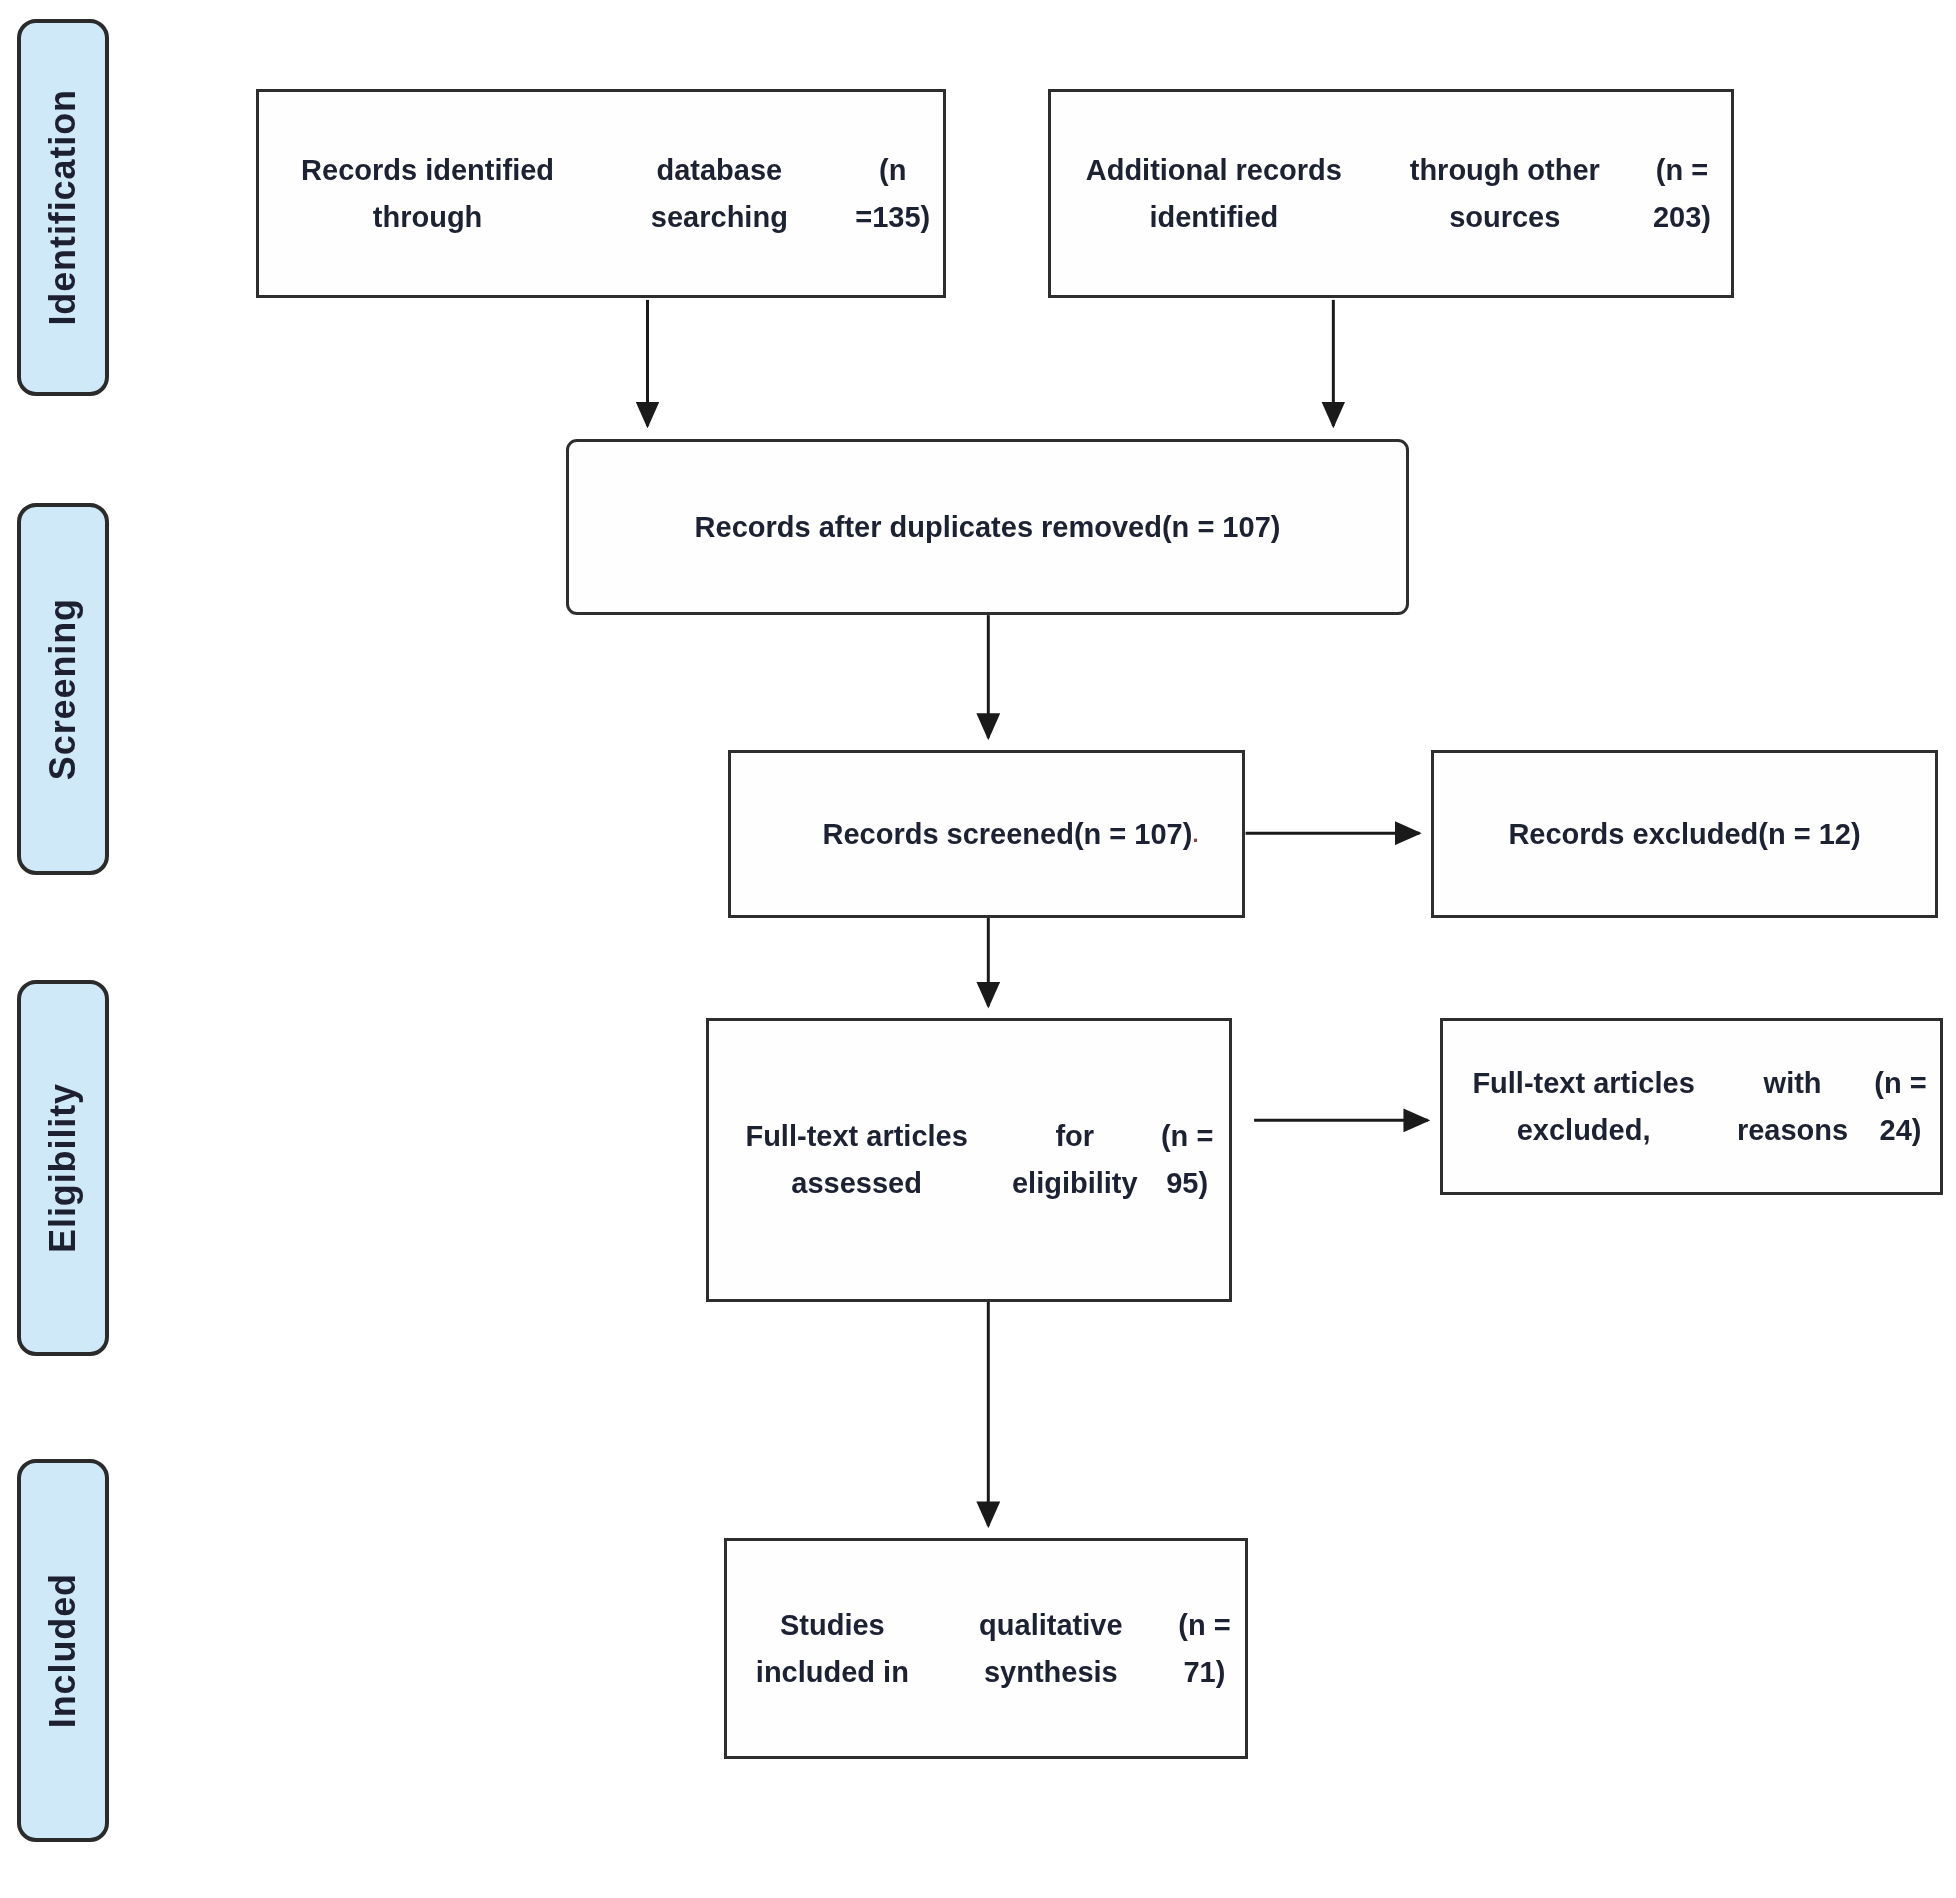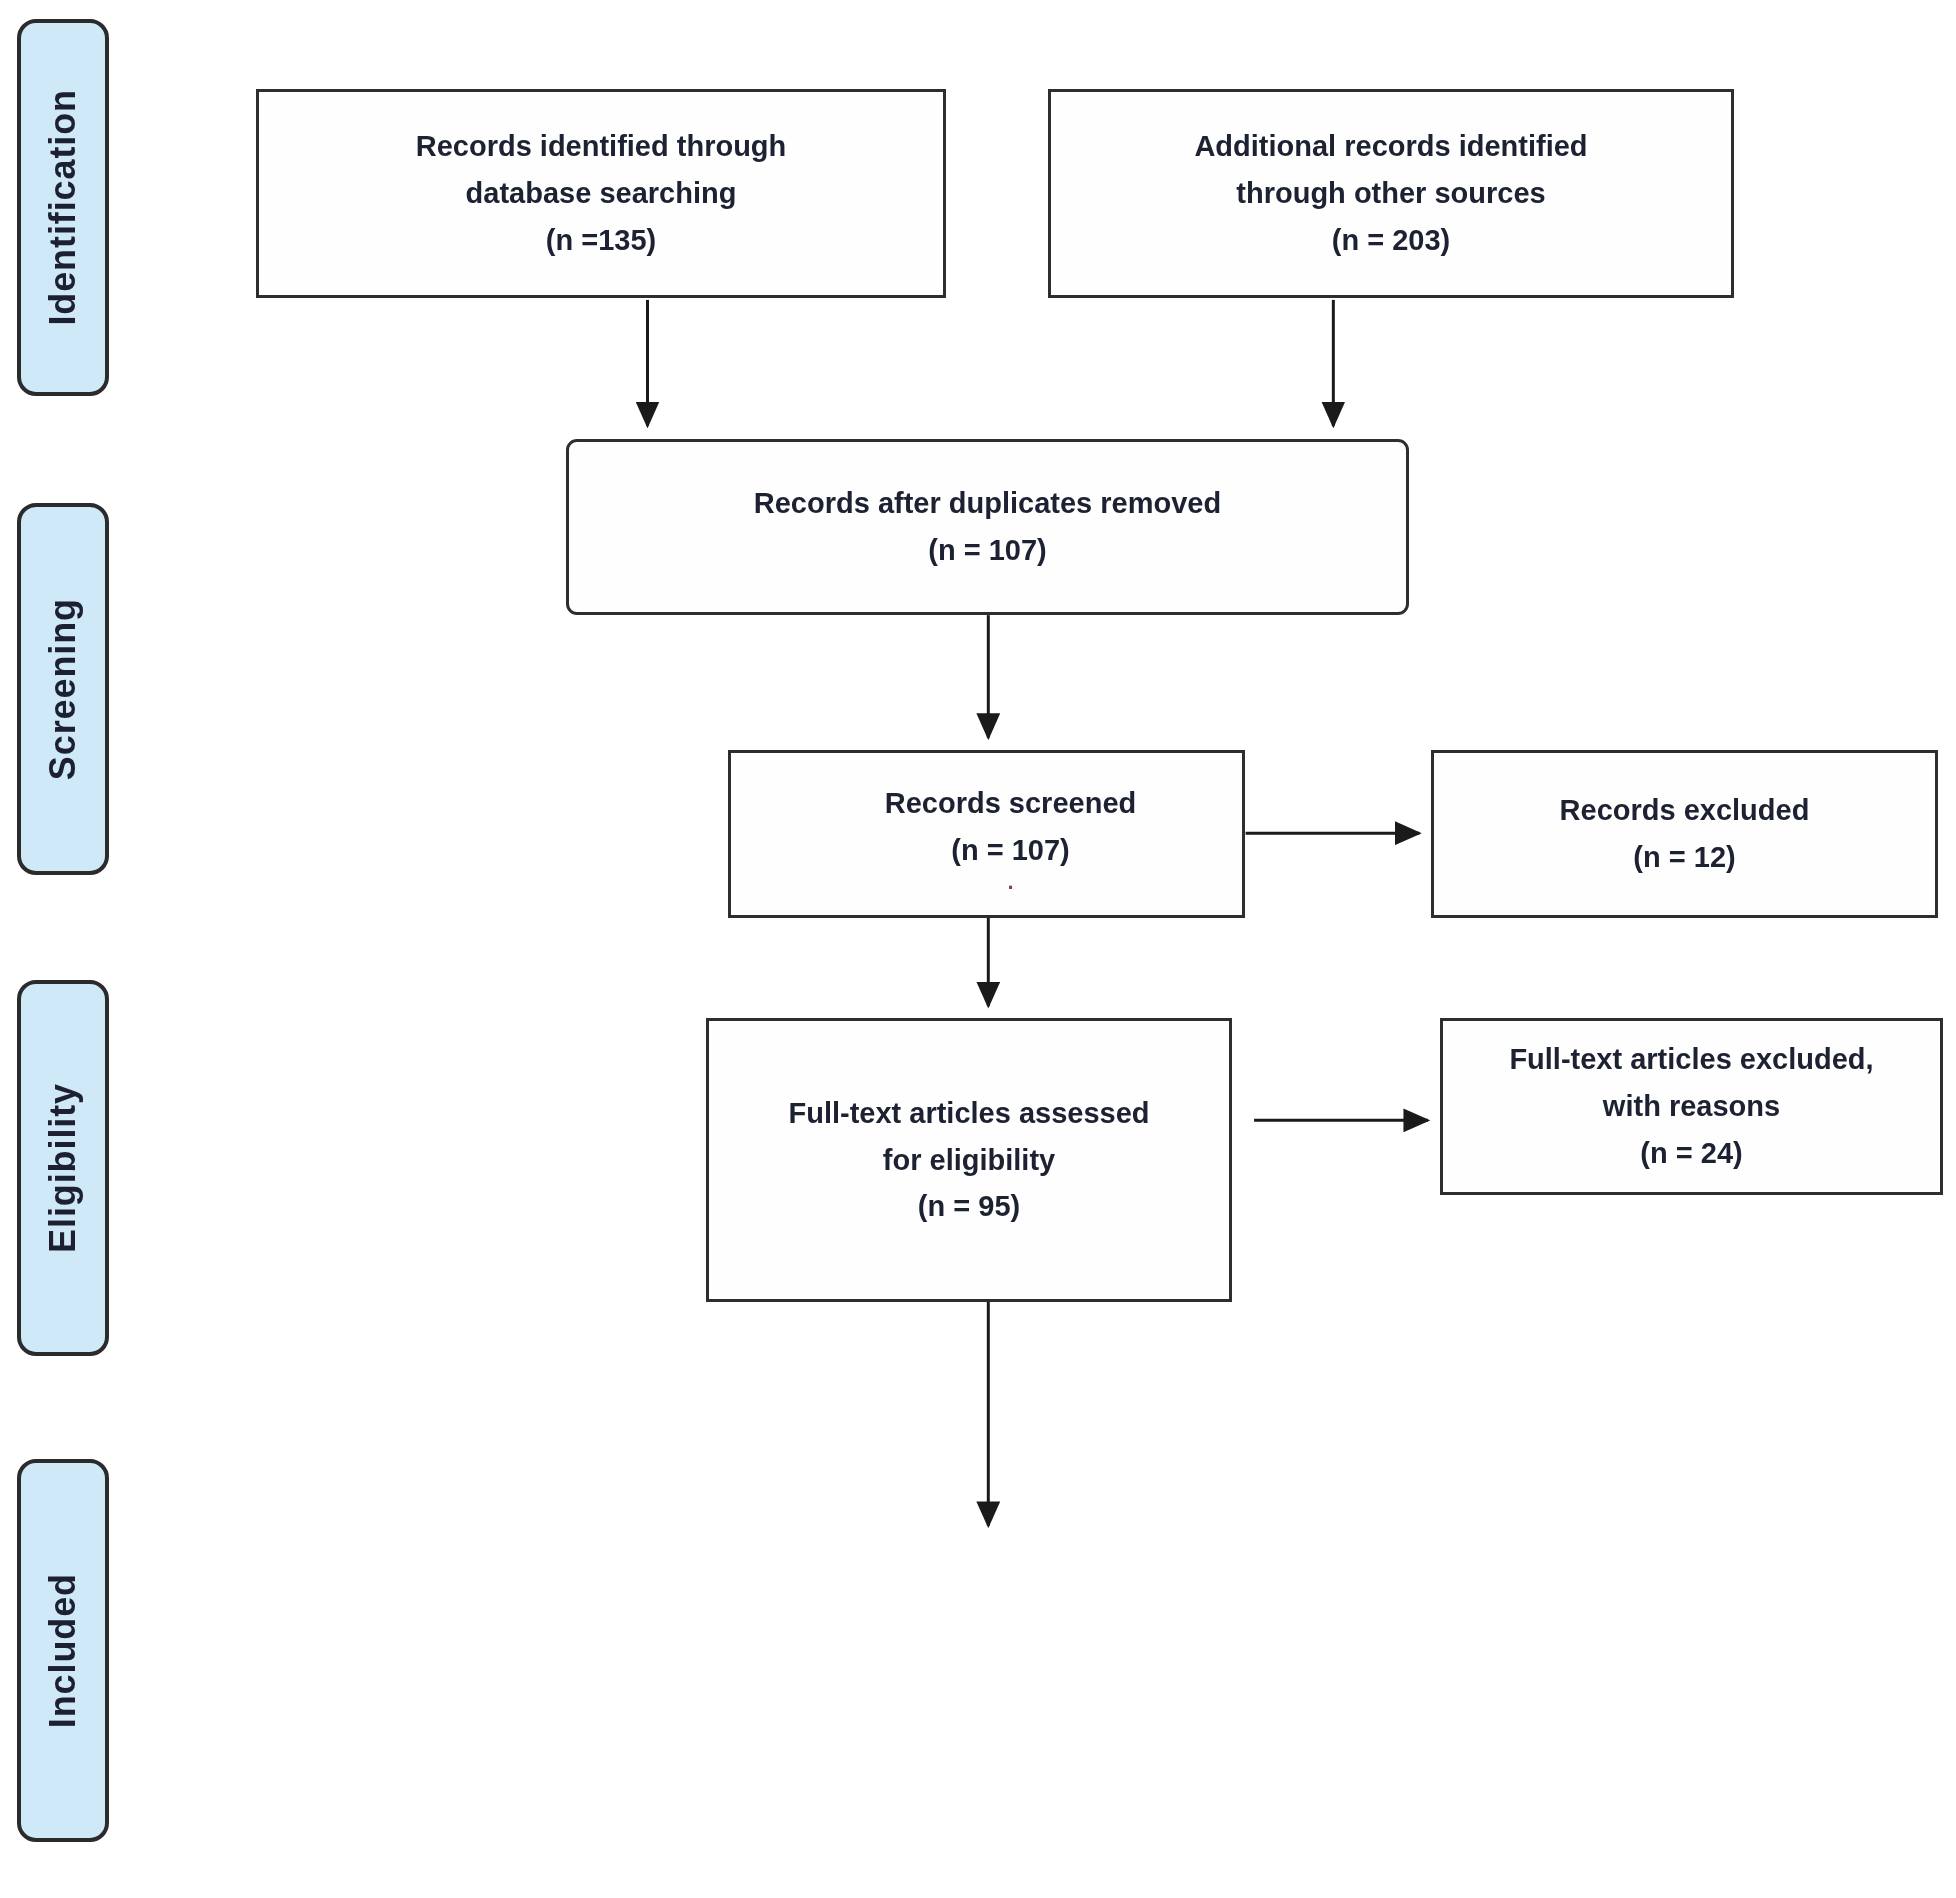--- a/index.html
+++ b/index.html
@@ -44,21 +44,21 @@
   .stage-eligibility    { top: 980px; height: 376px; }
   .stage-included       { top: 1459px; height: 383px; }
 
   
   .flow-box {
     position: absolute;
     background: #fefefe;
     border: 3.4px solid #2e2e2e;
     box-sizing: border-box;
     display: flex;
-    flex-direction: column;
+    flex-direction: row;
     align-items: center;
     justify-content: center;
     text-align: center;
     font-size: 29px;
     font-weight: bold;
     line-height: 1.62;
     color: #1d2233;
   }
   .box-records-identified  { left: 256px;  top: 89px;  width: 690px; height: 209px; }
   .box-additional-records  { left: 1048px; top: 89px;  width: 686px; height: 209px; }
@@ -156,15 +156,20 @@
     <div>for eligibility</div>
     <div>(n = 95)</div>
   </div>
 
   <div class="flow-box box-fulltext-excluded">
     <div>Full-text articles excluded,</div>
     <div>with reasons</div>
     <div>(n = 24)</div>
   </div>
 
+  <div class="flow-box box-studies-included">
+    <div>Studies included in</div>
+    <div>qualitative synthesis</div>
+    <div>(n = 71)</div>
+  </div>
 
 </div>
 
 
 </body></html>

